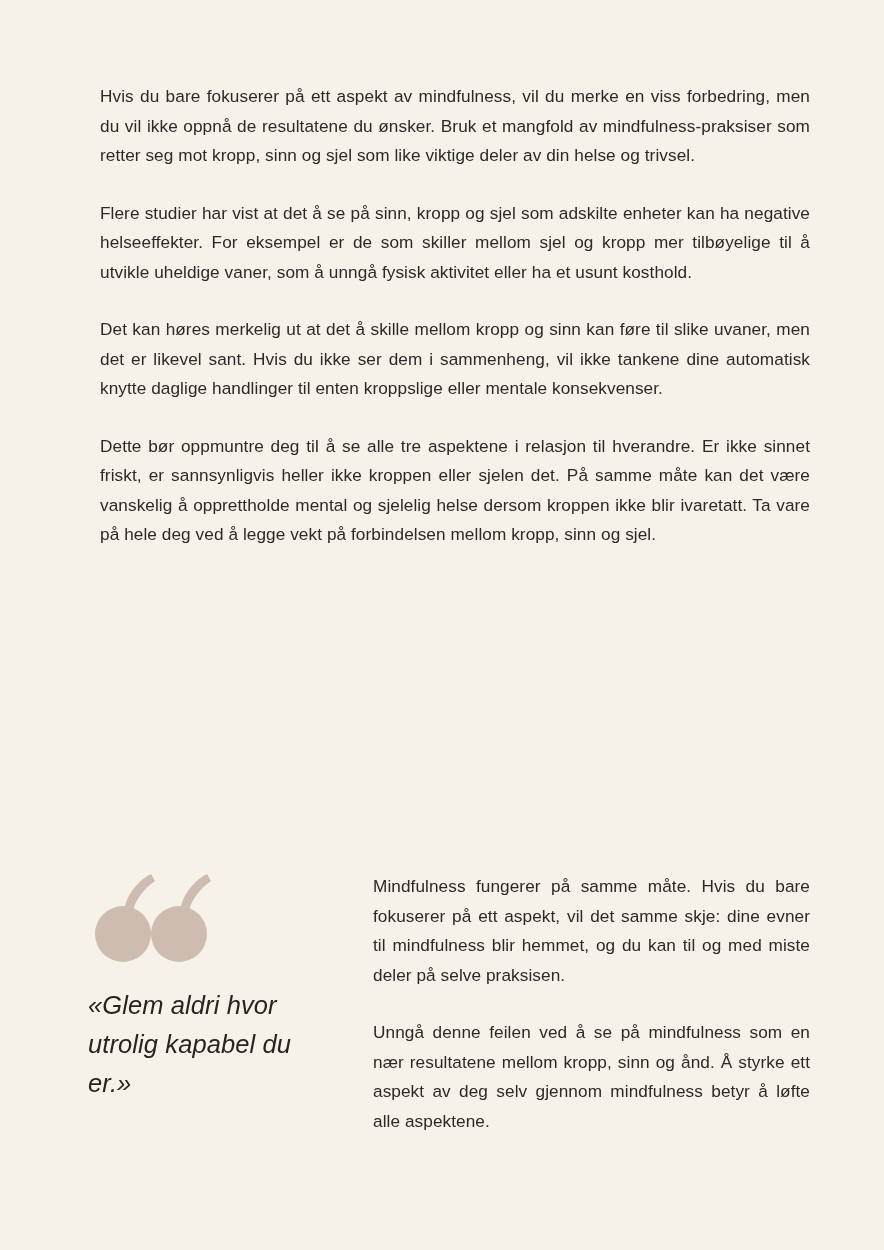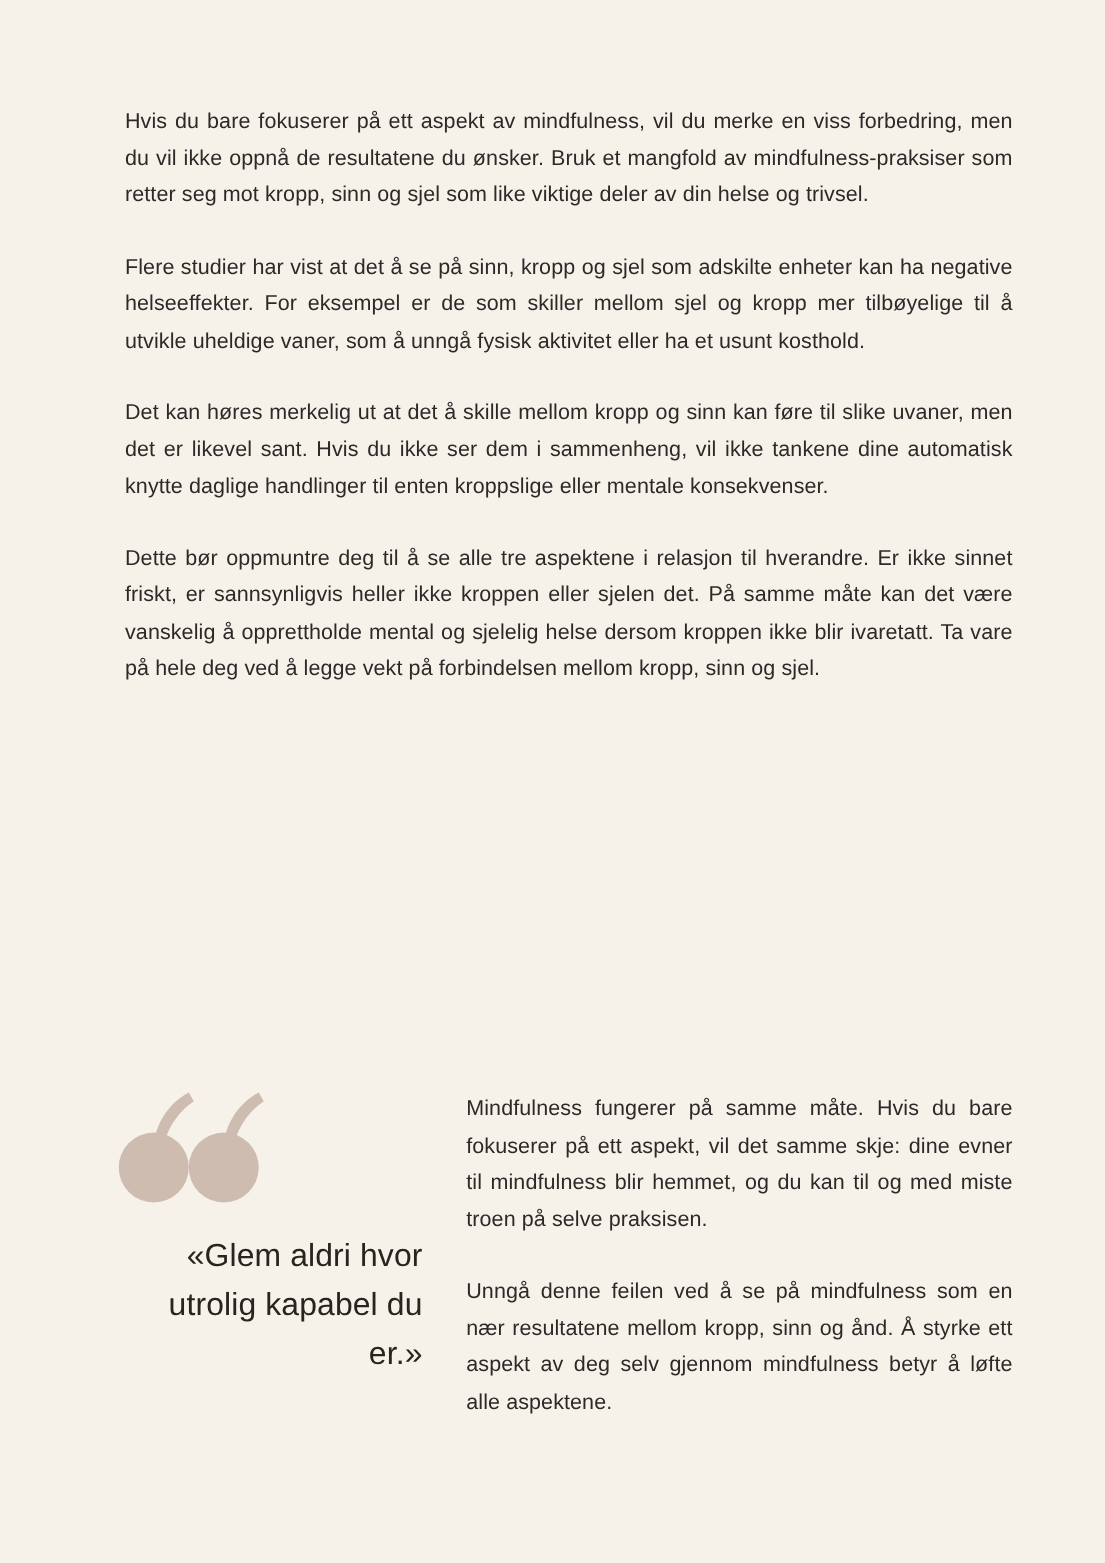--- a/index.html
+++ b/index.html
@@ -84,24 +84,24 @@
     margin-left: 4px;
   }
   .quote-mark svg {
     display: block;
   }
 
   .quote-text {
     margin: 22px 0 0 0;
     font-size: 25.5px;
     line-height: 39px;
+    font-style: italic;
     font-weight: 400;
     color: #26251f;
     letter-spacing: 0.1px;
-    text-align: right;
   }
 
   .side-col {
     position: absolute;
     left: 373px;
     top: 872px;
     width: 437px;
   }
   .side-col p {
     margin: 0 0 28px 0;
@@ -137,17 +137,17 @@
           <path d="M31 62 C27 34 40 12 59 2 L63 9 C47 20 36 39 38 62 Z"></path>
           <circle cx="87" cy="62" r="28"></circle>
           <path d="M87 62 C83 34 96 12 115 2 L119 9 C103 20 92 39 94 62 Z"></path>
         </g>
       </svg>
     </span>
     <p class="quote-text">«Glem aldri hvor utrolig kapabel du er.»</p>
   </div>
 
   <div class="side-col">
-    <p>Mindfulness fungerer på samme måte. Hvis du bare fokuserer på ett aspekt, vil det samme skje: dine evner til mindfulness blir hemmet, og du kan til og med miste troen på selve praksisen.</p>
+    <p>Mindfulness fungerer på samme måte. Hvis du bare fokuserer på ett aspekt, vil det samme skje: dine evner til mindfulness blir hemmet, og du kan til og med miste deler på selve praksisen.</p>
     <p>Unngå denne feilen ved å se på mindfulness som en nær resultatene mellom kropp, sinn og ånd. Å styrke ett aspekt av deg selv gjennom mindfulness betyr å løfte alle aspektene.</p>
   </div>
 
 </div>
 
 </body></html>

